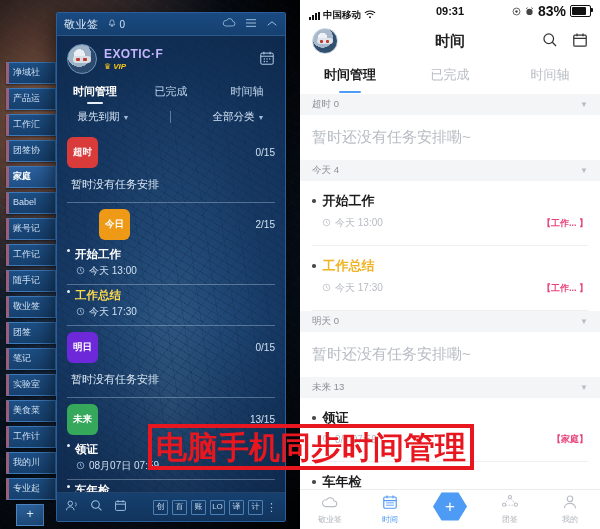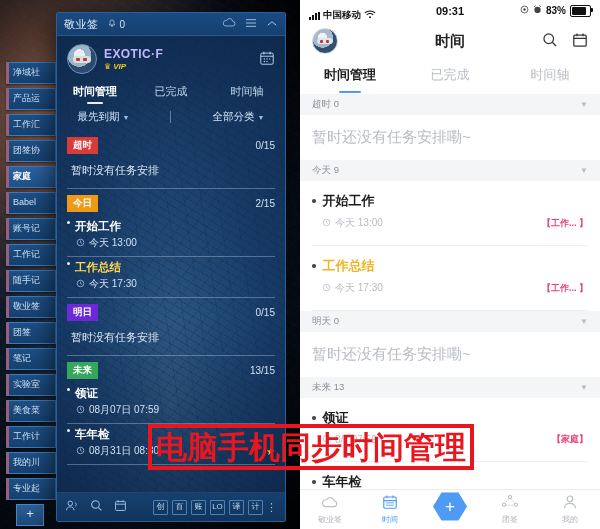--- a/index.html
+++ b/index.html
@@ -101,23 +101,23 @@
   .tab.active{color:#ffffff;font-weight:bold;}
   .tab.active::after{content:"";position:absolute;left:50%;transform:translateX(-50%);bottom:0;width:16px;height:2px;background:#e8f1fa;border-radius:1px;}
 
   .filters{display:flex;align-items:center;justify-content:space-around;padding:6px 0 7px 0;position:relative;z-index:3;}
   .filt{color:#d3e4f5;font-size:10.5px;display:flex;align-items:center;gap:3px;text-align:right;}
   .filt .car{font-size:7px;color:#9dbcd9;}
   .fsep{width:1px;height:12px;background:rgba(180,210,235,.45);}
 
   .list{position:relative;z-index:3;padding:0 10px;}
   .grp{display:flex;align-items:center;padding:6px 0 4px 0;}
-  .chip{font-size:9.5px;color:#fff;padding:2px 6px;border-radius:0;font-weight:bold;}
+  .chip{font-size:9.5px;color:#fff;padding:9px 6px;border-radius:6px;font-weight:bold;}
   .chip.red{background:#d93b3b;}
-  .chip.orange{background:#ef9a16;}
+  .chip.orange{background:#ef9a16;margin-left:32px;}
   .chip.blue{background:#6d28d9;}
   .chip.green{background:#35a85b;}
   .cnt{margin-left:auto;color:#cfe0f1;font-size:10px;}
   .empty{color:#dbe8f5;font-size:11px;padding:5px 0 8px 4px;}
   .task{padding:3px 0 4px 0;}
   .tk-top{display:flex;align-items:center;gap:5px;}
   .dot{width:3px;height:3px;border-radius:50%;background:#e6eef7;margin-bottom:8px;}
   .tk-name{color:#ffffff;font-size:11.5px;font-weight:bold;}
   .tk-name.hl{color:#ffd84d;}
   .tk-sub{display:flex;align-items:center;gap:4px;margin-left:9px;margin-top:2px;}
@@ -143,21 +143,21 @@
   
   .mobile{position:absolute;left:300px;top:0;width:300px;height:529px;background:#ffffff;overflow:hidden;}
   .statusbar{height:22px;display:flex;align-items:center;padding:0 9px;font-size:10px;color:#111;font-weight:bold;}
   .sb-l{display:flex;align-items:center;gap:3px;margin-top:9px;}
   .bars{display:flex;align-items:flex-end;gap:1px;height:8px;}
   .bars i{width:2px;background:#111;display:block;}
   .bars i:nth-child(1){height:3px}.bars i:nth-child(2){height:5px}.bars i:nth-child(3){height:6.5px}.bars i:nth-child(4){height:8px}
   .carrier{font-size:9.5px;}
   .wifi{font-size:10px;}
   .sb-c{position:absolute;left:50%;transform:translateX(-50%);font-size:11px;font-weight:bold;}
-  .sb-r{margin-left:auto;display:flex;align-items:flex-start;gap:4px;font-size:10px;}
+  .sb-r{margin-left:auto;display:flex;align-items:center;gap:4px;font-size:14px;}
   .batt{width:17px;height:8.5px;border:1px solid #111;border-radius:2px;position:relative;padding:1px;}
   .batt i{display:block;height:100%;width:83%;background:#111;border-radius:1px;}
   .batt::after{content:"";position:absolute;right:-3px;top:2.5px;width:2px;height:3.5px;background:#111;border-radius:0 1px 1px 0;}
 
   .m-header{height:38px;display:flex;align-items:center;padding:0 12px;}
   .m-avatar{
     width:24px;height:24px;border-radius:50%;
     background:radial-gradient(circle at 40% 35%,#eef2f7 0 22%,#a7b9cb 23% 48%,#31506f 49% 100%);
     border:1px solid #cfd8e2;position:relative;overflow:hidden;flex:0 0 24px;
   }
@@ -498,21 +498,21 @@
         <div class="m-tab">时间轴</div>
       </div>
 
     <div class="m-body" id="m-body">
         <div class="m-grp">
           <span class="gl">超时 0</span>
           <span class="gc">▼</span>
         </div>
         <div class="m-empty">暂时还没有任务安排嘞~</div>
         <div class="m-grp">
-          <span class="gl">今天 9</span>
+          <span class="gl">今天 4</span>
           <span class="gc">▼</span>
         </div>
         <div class="m-task">
           <div class="mt-top">
             <span class="mt-dot"></span>
             <span class="mt-name">开始工作</span>
           </div>
           <div class="mt-sub">
             <span class="ci"><svg width="9" height="9" viewBox="0 0 12 12">
                 <circle cx="6" cy="6" r="4.4" fill="none" stroke="#b7bbc2" stroke-width="1"></circle>

